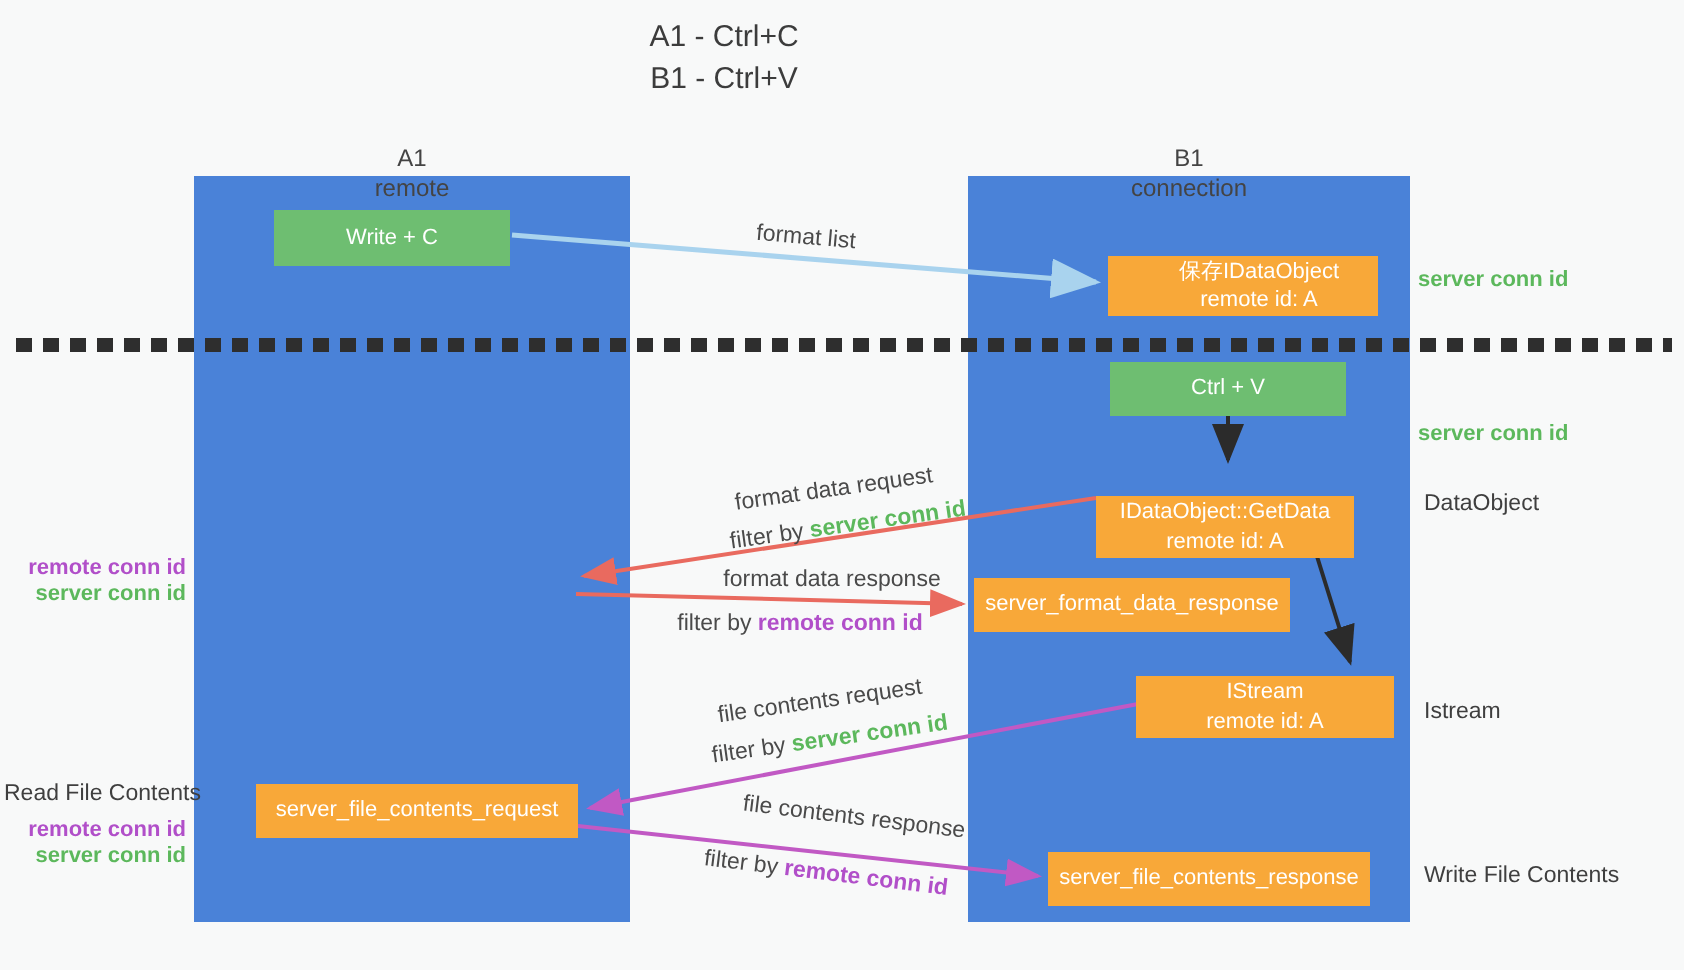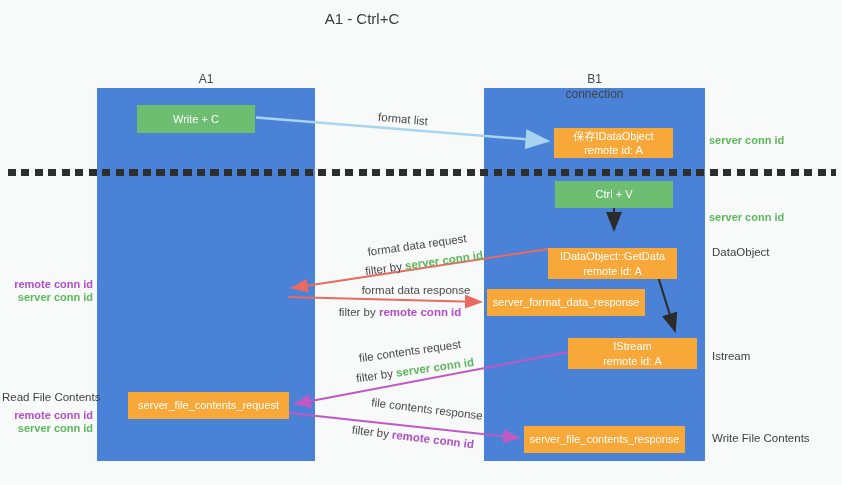--- a/index.html
+++ b/index.html
@@ -43,24 +43,26 @@
   .mp{color:var(--text_purple);font-weight:bold;}
   .mk{color:#3f3f3f;font-size:11.5px;font-weight:normal;}
 </style>
 </head>
 <body>
 
 <div class="canvas">
 
   <div class="title">
     <div>A1 - Ctrl+C</div>
+    <div>B1 - Ctrl+V</div>
   </div>
 
   <div class="col-header left">
     <div>A1</div>
+    <div>remote</div>
   </div>
   <div class="col-header right">
     <div>B1</div>
     <div>connection</div>
   </div>
 
   <div class="column left"></div>
   <div class="column right"></div>
 
   <div class="divider"></div>
@@ -84,21 +86,21 @@
     <line x1="614" y1="208" x2="614" y2="230" marker-end="url(#mBlack)" style="stroke:var(--arrow_black);stroke-width:2"></line>
     <line x1="655" y1="267" x2="675" y2="331" marker-end="url(#mBlack)" style="stroke:var(--arrow_black);stroke-width:2"></line>
     <line x1="548" y1="249" x2="292" y2="288" marker-end="url(#mRed)" style="stroke:var(--arrow_red);stroke-width:2"></line>
     <line x1="288" y1="297" x2="481" y2="302" marker-end="url(#mRed)" style="stroke:var(--arrow_red);stroke-width:2"></line>
     <line x1="569" y1="352" x2="295" y2="404" marker-end="url(#mMag)" style="stroke:var(--arrow_magenta);stroke-width:2"></line>
     <line x1="289" y1="413" x2="519" y2="438" marker-end="url(#mMag)" style="stroke:var(--arrow_magenta);stroke-width:2"></line>
   </svg>
 
   <div class="box green" style="left:137px;top:105px;width:118px;height:28px;">Write + C</div>
 
-  <div class="box orange" style="left:554px;top:128px;width:119px;height:30px;">
+  <div class="box orange" style="left:554px;top:128px;width:119px;height:30px;padding-left:16px;">
     <div>保存IDataObject</div>
     <div>remote id: A</div>
   </div>
 
   <div class="box green" style="left:555px;top:181px;width:118px;height:27px;">Ctrl + V</div>
 
   <div class="box orange" style="left:548px;top:248px;width:129px;height:31px;">
     <div>IDataObject::GetData</div>
     <div>remote id: A</div>
   </div>

